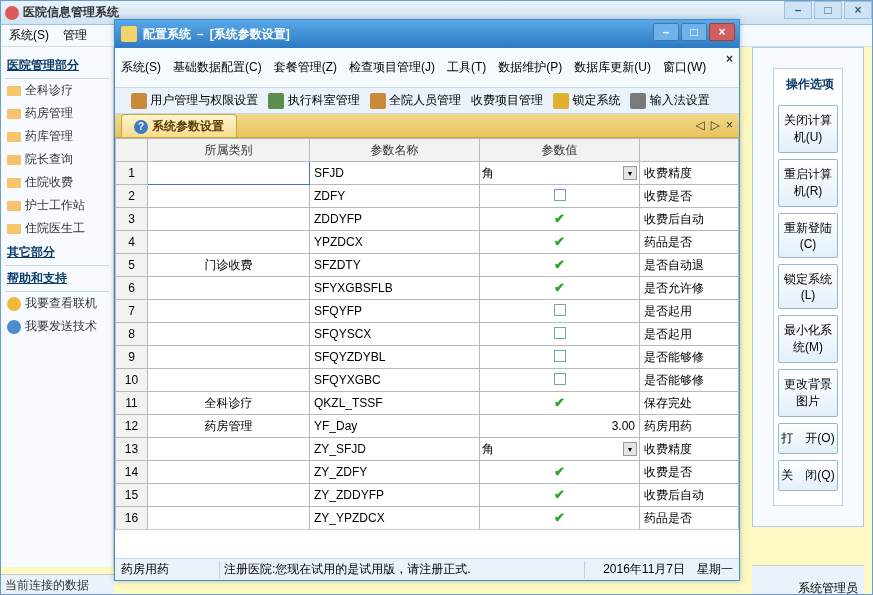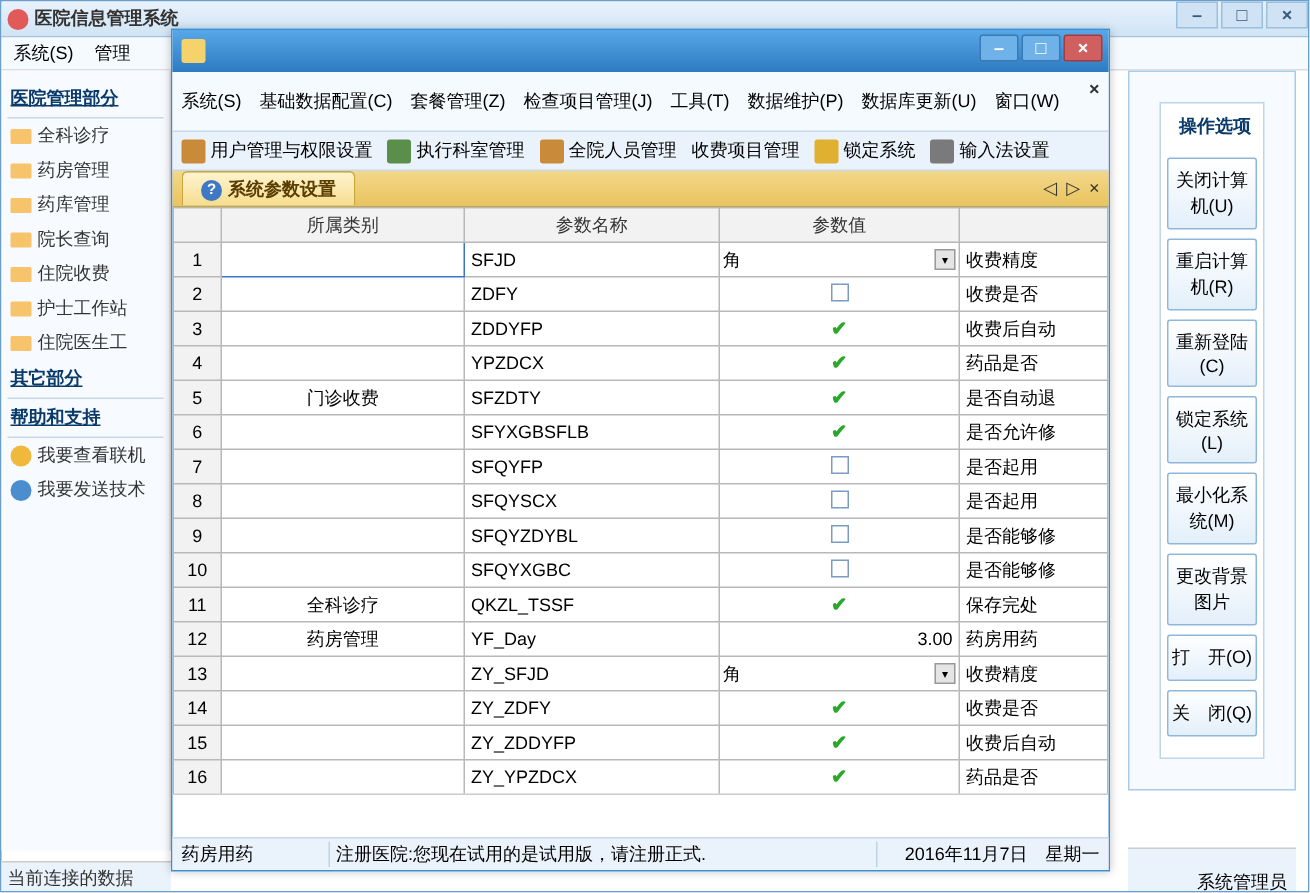--- a/index.html
+++ b/index.html
@@ -1,18 +1,18 @@
 <!DOCTYPE html>
 <html><head>
 <meta charset="utf-8">
 <style>
 *{box-sizing:border-box;margin:0;padding:0;font-family:"Microsoft YaHei","SimSun",sans-serif;font-size:12px;}
 body{background:#d4e7f7;width:873px;height:595px;overflow:hidden;position:relative;}
 
-.outer-win{position:absolute;top:0;left:0;width:873px;height:595px;background:#ffffff;border:1px solid #6b9fc9;}
+.outer-win{position:absolute;top:0;left:0;width:873px;height:595px;background:#fef9c3;border:1px solid #6b9fc9;}
 .outer-title{height:24px;background:linear-gradient(to bottom,#e8f2fb,#d0e4f5);display:flex;align-items:center;padding:0 4px;border-bottom:1px solid #a3c2dd;}
 .outer-title .icon{width:14px;height:14px;background:#e05a5a;border-radius:50%;margin-right:4px;display:inline-block;}
 .outer-title .ttl{font-weight:bold;color:#333;}
 .outer-ctrl{position:absolute;top:0;right:0;display:flex;}
 .outer-ctrl div{width:28px;height:18px;background:#cfe3f5;border:1px solid #9cbfde;margin-left:2px;display:flex;align-items:center;justify-content:center;color:#3a5a7a;font-weight:bold;}
 .outer-menu{height:22px;display:flex;align-items:center;padding:0 8px;gap:14px;background:#f5faff;border-bottom:1px solid #dcdcdc;}
 .outer-left{position:absolute;top:46px;left:0;width:113px;height:520px;background:#f7fbff;border-right:1px solid #dcdcdc;padding:6px 4px;color:#000;}
 .grp-hd{font-weight:bold;color:#0a3a6a;padding:4px 2px;border-bottom:1px solid #c7d8ea;text-decoration:underline;}
 .grp-item{display:flex;align-items:center;gap:4px;padding:3px 2px;color:#333;}
 .grp-item .licon{width:14px;height:10px;background:#f7c36b;border-radius:1px;display:inline-block;}
@@ -28,21 +28,21 @@
 
 .inner-win{position:absolute;top:18px;left:113px;width:626px;height:562px;background:#fff;border:1px solid #3b8fd6;box-shadow:0 0 6px rgba(0,0,0,.25);}
 .inner-title{height:28px;background:linear-gradient(to bottom,#57a8e8,#2d7ac2);color:#fff;display:flex;align-items:center;padding:0 6px;font-weight:bold;}
 .inner-title .icon{width:16px;height:16px;background:#f4d36c;border-radius:2px;margin-right:6px;display:inline-block;}
 .inner-ctrl{position:absolute;top:3px;right:4px;display:flex;gap:2px;}
 .inner-ctrl div{width:26px;height:18px;background:#6fb2e9;border:1px solid #3b7bb1;display:flex;align-items:center;justify-content:center;color:#fff;border-radius:2px;}
 .inner-ctrl .close{background:#d06060;border-color:#a83a3a;}
 .inner-menu{height:40px;background:#f5faff;border-bottom:1px solid #c7d8ea;padding:2px 6px;display:flex;flex-wrap:wrap;align-items:center;gap:12px;position:relative;}
 .inner-menu .mi{white-space:nowrap;}
 .inner-menu .xclose{position:absolute;right:6px;top:4px;font-weight:bold;color:#333;}
-.inner-tb{height:26px;background:#eaf2fb;border-bottom:1px solid #c7d8ea;display:flex;align-items:center;padding:0 6px;gap:10px;white-space:nowrap;position:relative;}
+.inner-tb{height:26px;background:#eaf2fb;border-bottom:1px solid #c7d8ea;display:flex;align-items:center;padding:0 16px;gap:10px;white-space:nowrap;position:relative;}
 .inner-tb .ticon{width:16px;height:16px;display:inline-block;vertical-align:middle;}
 .tab-bar{height:24px;background:linear-gradient(to bottom,#f3d88a,#e9c45f);border-bottom:1px solid #caa63f;display:flex;align-items:flex-end;padding:0 6px;position:relative;}
 .tab{background:linear-gradient(to bottom,#fff4d0,#f6dd8e);border:1px solid #caa63f;border-bottom:none;border-radius:4px 4px 0 0;padding:3px 12px 2px;display:flex;align-items:center;gap:4px;font-weight:bold;color:#5a3e00;}
 .tab .qicon{width:14px;height:14px;background:#3f78c4;border-radius:50%;display:inline-block;color:#fff;text-align:center;line-height:14px;font-size:10px;}
 .tab-nav{position:absolute;right:6px;top:4px;display:flex;gap:6px;color:#333;}
 .sub-tb{height:26px;background:#f5faff;border-bottom:1px solid #c7d8ea;display:flex;align-items:center;padding:0 8px;gap:14px;}
 .sub-tb .sicon{width:14px;height:14px;display:inline-block;vertical-align:middle;margin-right:2px;}
 .save-icon{background:#3b74c9;}
 .close-icon{background:#e07a2e;border-radius:50%;}
 
@@ -140,20 +140,21 @@
           <div class="right-btn">打　开(O)</div>
           <div class="right-btn">关　闭(Q)</div>
         </div>
     </div>
   </div>
   <div class="right-status">系统管理员</div>
 
   <div class="inner-win">
     <div class="inner-title">
       <span class="icon"></span>
+      <span>配置系统 － [系统参数设置]</span>
       <div class="inner-ctrl">
         <div>–</div>
         <div>□</div>
         <div class="close">×</div>
       </div>
     </div>
     <div class="inner-menu" id="inner-menu">
       <span class="mi">系统(S)</span>
         <span class="mi">基础数据配置(C)</span>
         <span class="mi">套餐管理(Z)</span>

